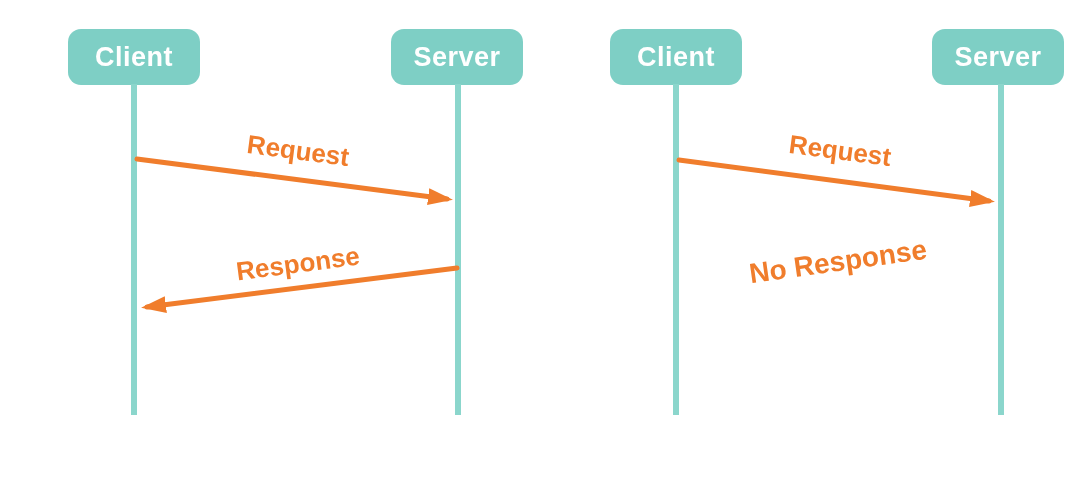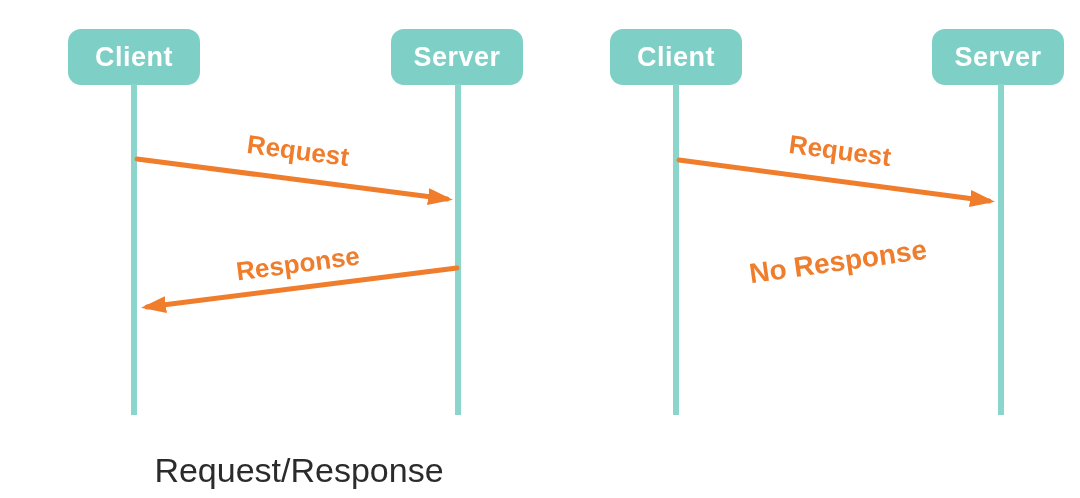--- a/index.html
+++ b/index.html
@@ -112,15 +112,14 @@
     <line x1="137" y1="159" x2="447" y2="199" stroke="#f07d2c" stroke-width="5" stroke-linecap="round" marker-end="url(#ah)"></line>
     <line x1="457" y1="268" x2="147" y2="307" stroke="#f07d2c" stroke-width="5" stroke-linecap="round" marker-end="url(#ah)"></line>
     <line x1="679" y1="160" x2="989" y2="201" stroke="#f07d2c" stroke-width="5" stroke-linecap="round" marker-end="url(#ah)"></line>
   </svg>
 
   <div class="msg-label l-request">Request</div>
   <div class="msg-label l-response">Response</div>
   <div class="msg-label r-request">Request</div>
   <div class="msg-label r-noresp">No Response</div>
 
-  <div class="caption left">Request/Response</div>
 
 </div>
 
 </body></html>

